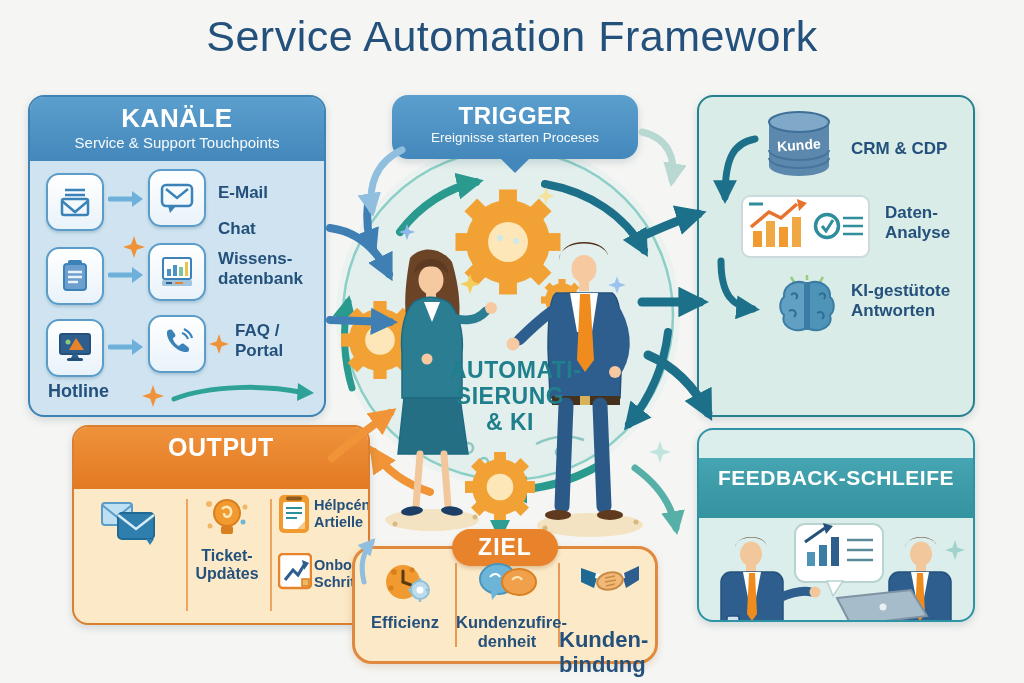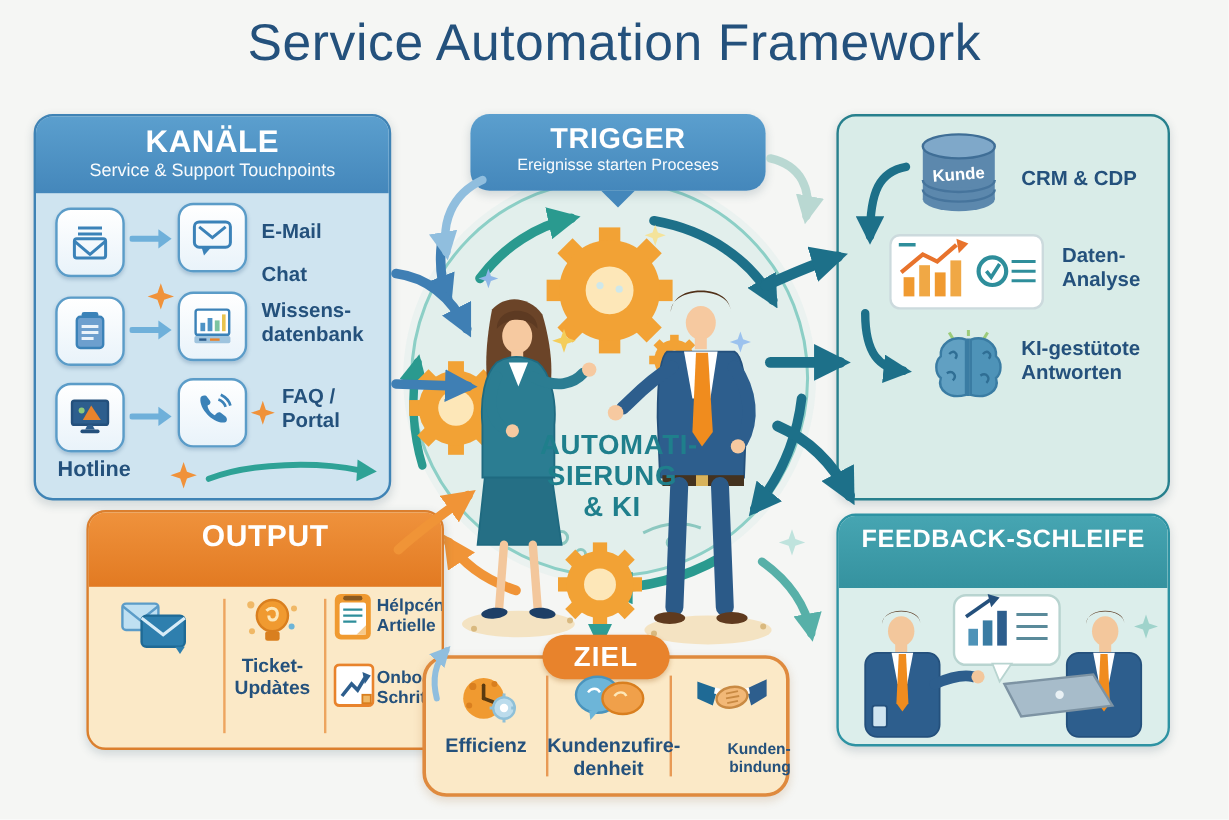--- a/index.html
+++ b/index.html
@@ -426,28 +426,28 @@
         <polygon points="58,5 41,13 45,27 58,19" fill="#2d5e8d"></polygon>
         <polygon points="15,12 19,13 18,18 14,17" fill="#ffffff"></polygon>
         <polygon points="43,12 39,13 40,18 44,17" fill="#ffffff"></polygon>
         <ellipse cx="29" cy="20" rx="13" ry="8.5" fill="#f2b877" stroke="#c98a43" stroke-width="2" transform="rotate(-12 29 20)"></ellipse>
         <g stroke="#c98a43" stroke-width="1.5" fill="none">
             <path d="M24,17 L34,15"></path>
             <path d="M24,21 L35,19"></path>
             <path d="M25,25 L34,23"></path>
           </g>
         </svg>
-      <div class="lbl ml" style="left:204px;top:68px;width:100px;text-align:right;font-size:13px;">Kunden-
+      <div class="lbl ml" style="left:204px;top:78px;width:100px;text-align:left;font-size:22px;">Kunden-
 bindung</div>
     </div>
   </div>
 
   <div class="panel" style="left:697px;top:428px;width:278px;height:190px;">
     <div class="panel-inner" style="border:2.5px solid #2e93a3;background:#dceeeb;">
-      <div class="phead" style="height:60px;background:linear-gradient(180deg,#46a5b2,#35929f);">
+      <div class="phead" style="height:60px;background:linear-gradient(180deg,#46a5b2,#35929f);margin-top:28px;">
         <div class="ptitle" style="font-size:21px;padding-top:8px;">FEEDBACK-SCHLEIFE</div>
       </div>
       <div class="pbody" style="height:127px;">
         <svg width="273" height="127" viewBox="0 0 273 127">
 
           <path d="M36,30 C36,16 68,16 68,30 C68,23 61,19 52,19 C43,19 37,23 36,30 Z" fill="#5a3a22"></path>
           <ellipse cx="52" cy="36" rx="11" ry="12.5" fill="#f3c79c"></ellipse>
           <rect x="47" y="46" width="10" height="8" fill="#f3c79c"></rect>
           <rect x="22" y="54" width="62" height="70" rx="10" fill="#2d5e8d" stroke="#24507c" stroke-width="1.5"></rect>
           <polygon points="44,54 62,54 57,80 49,80" fill="#ffffff"></polygon>

